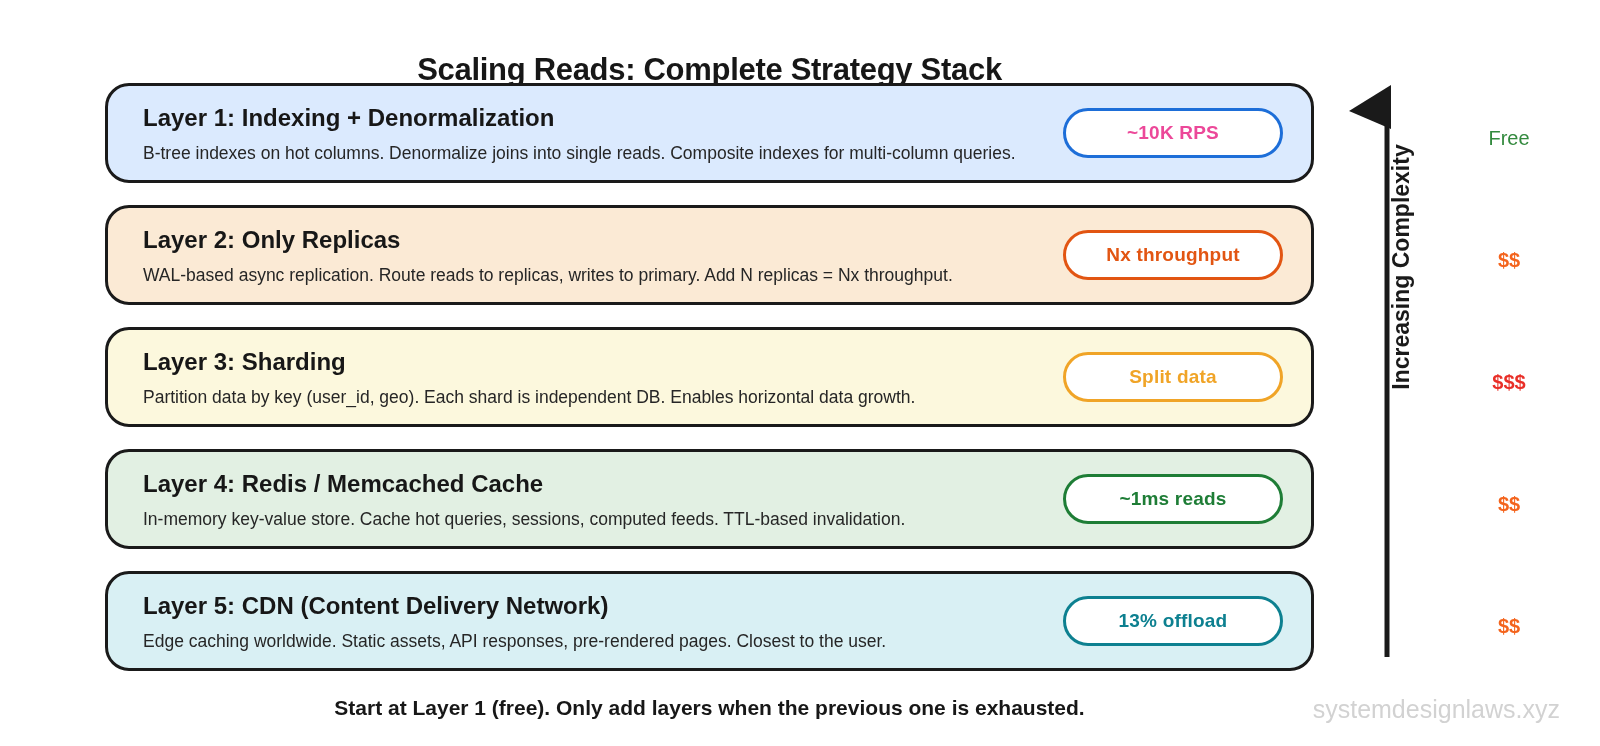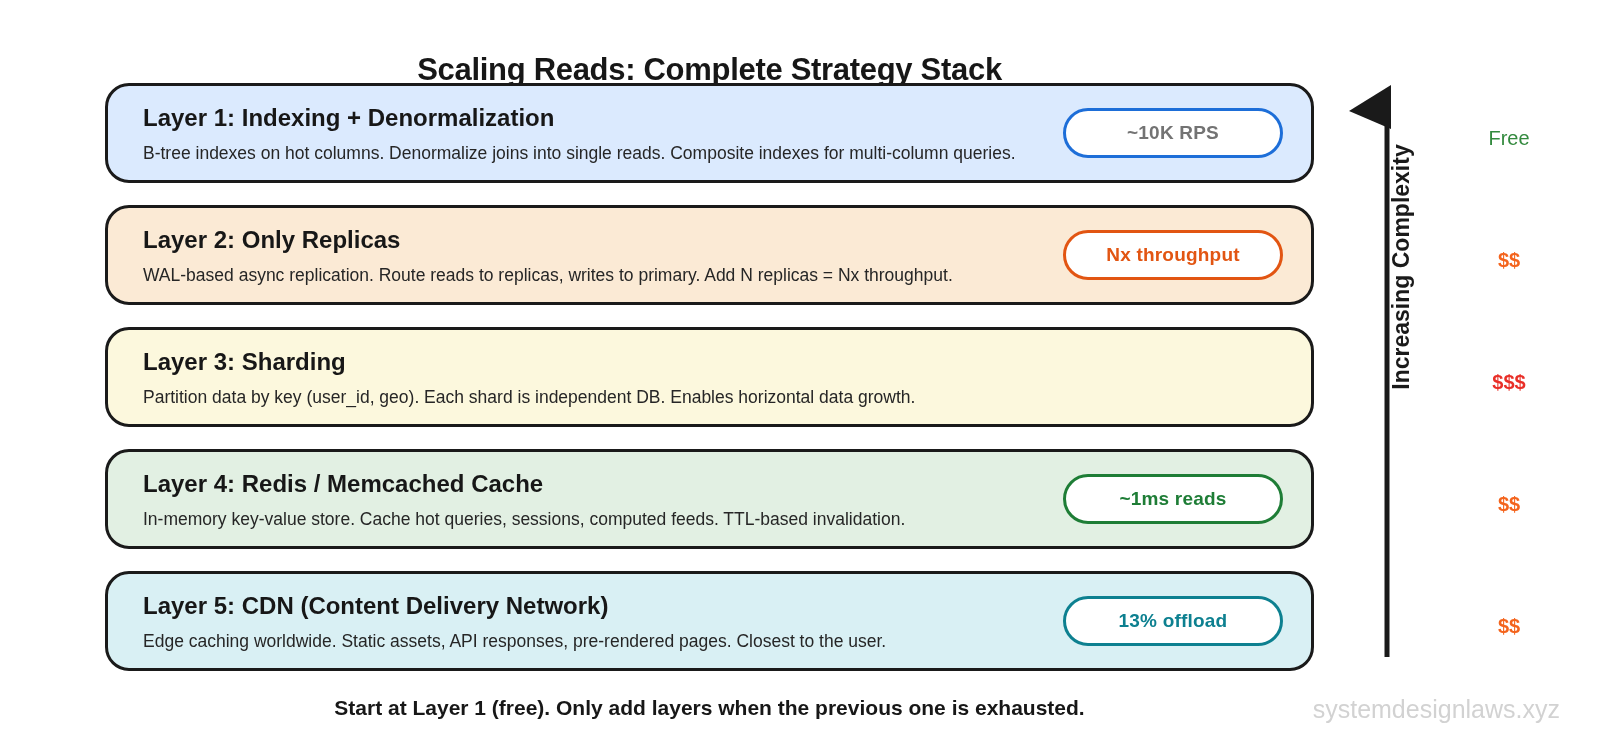--- a/index.html
+++ b/index.html
@@ -59,32 +59,33 @@
 </head>
 <body>
 
 <div class="page-title">Scaling Reads: Complete Strategy Stack</div>
 
 <div class="stack">
 
   <div class="card" style="background-color: rgb(219, 234, 254);">
     <div class="card-title">Layer 1: Indexing + Denormalization</div>
     <div class="card-desc">B-tree indexes on hot columns. Denormalize joins into single reads. Composite indexes for multi-column queries.</div>
-    <div class="badge" style="color: #737373; border-color: rgb(29, 110, 216);">~10K RPS</div>
+    <div class="badge" style="color: #ec4899; border-color: rgb(29, 110, 216);">~10K RPS</div>
   </div>
 
   <div class="card" style="background-color: rgb(251, 234, 213);">
     <div class="card-title">Layer 2: Only Replicas</div>
     <div class="card-desc">WAL-based async replication. Route reads to replicas, writes to primary. Add N replicas = Nx throughput.</div>
     <div class="badge" style="color: rgb(226, 85, 18); border-color: rgb(226, 85, 18);">Nx throughput</div>
   </div>
 
   <div class="card" style="background-color: rgb(252, 248, 221);">
     <div class="card-title">Layer 3: Sharding</div>
     <div class="card-desc">Partition data by key (user_id, geo). Each shard is independent DB. Enables horizontal data growth.</div>
+    <div class="badge" style="color: rgb(240, 164, 39); border-color: rgb(240, 164, 39);">Split data</div>
   </div>
 
   <div class="card" style="background-color: rgb(226, 240, 227);">
     <div class="card-title">Layer 4: Redis / Memcached Cache</div>
     <div class="card-desc">In-memory key-value store. Cache hot queries, sessions, computed feeds. TTL-based invalidation.</div>
     <div class="badge" style="color: rgb(30, 125, 54); border-color: rgb(30, 125, 54);">~1ms reads</div>
   </div>
 
   <div class="card" style="background-color: rgb(217, 240, 244);">
     <div class="card-title">Layer 5: CDN (Content Delivery Network)</div>

